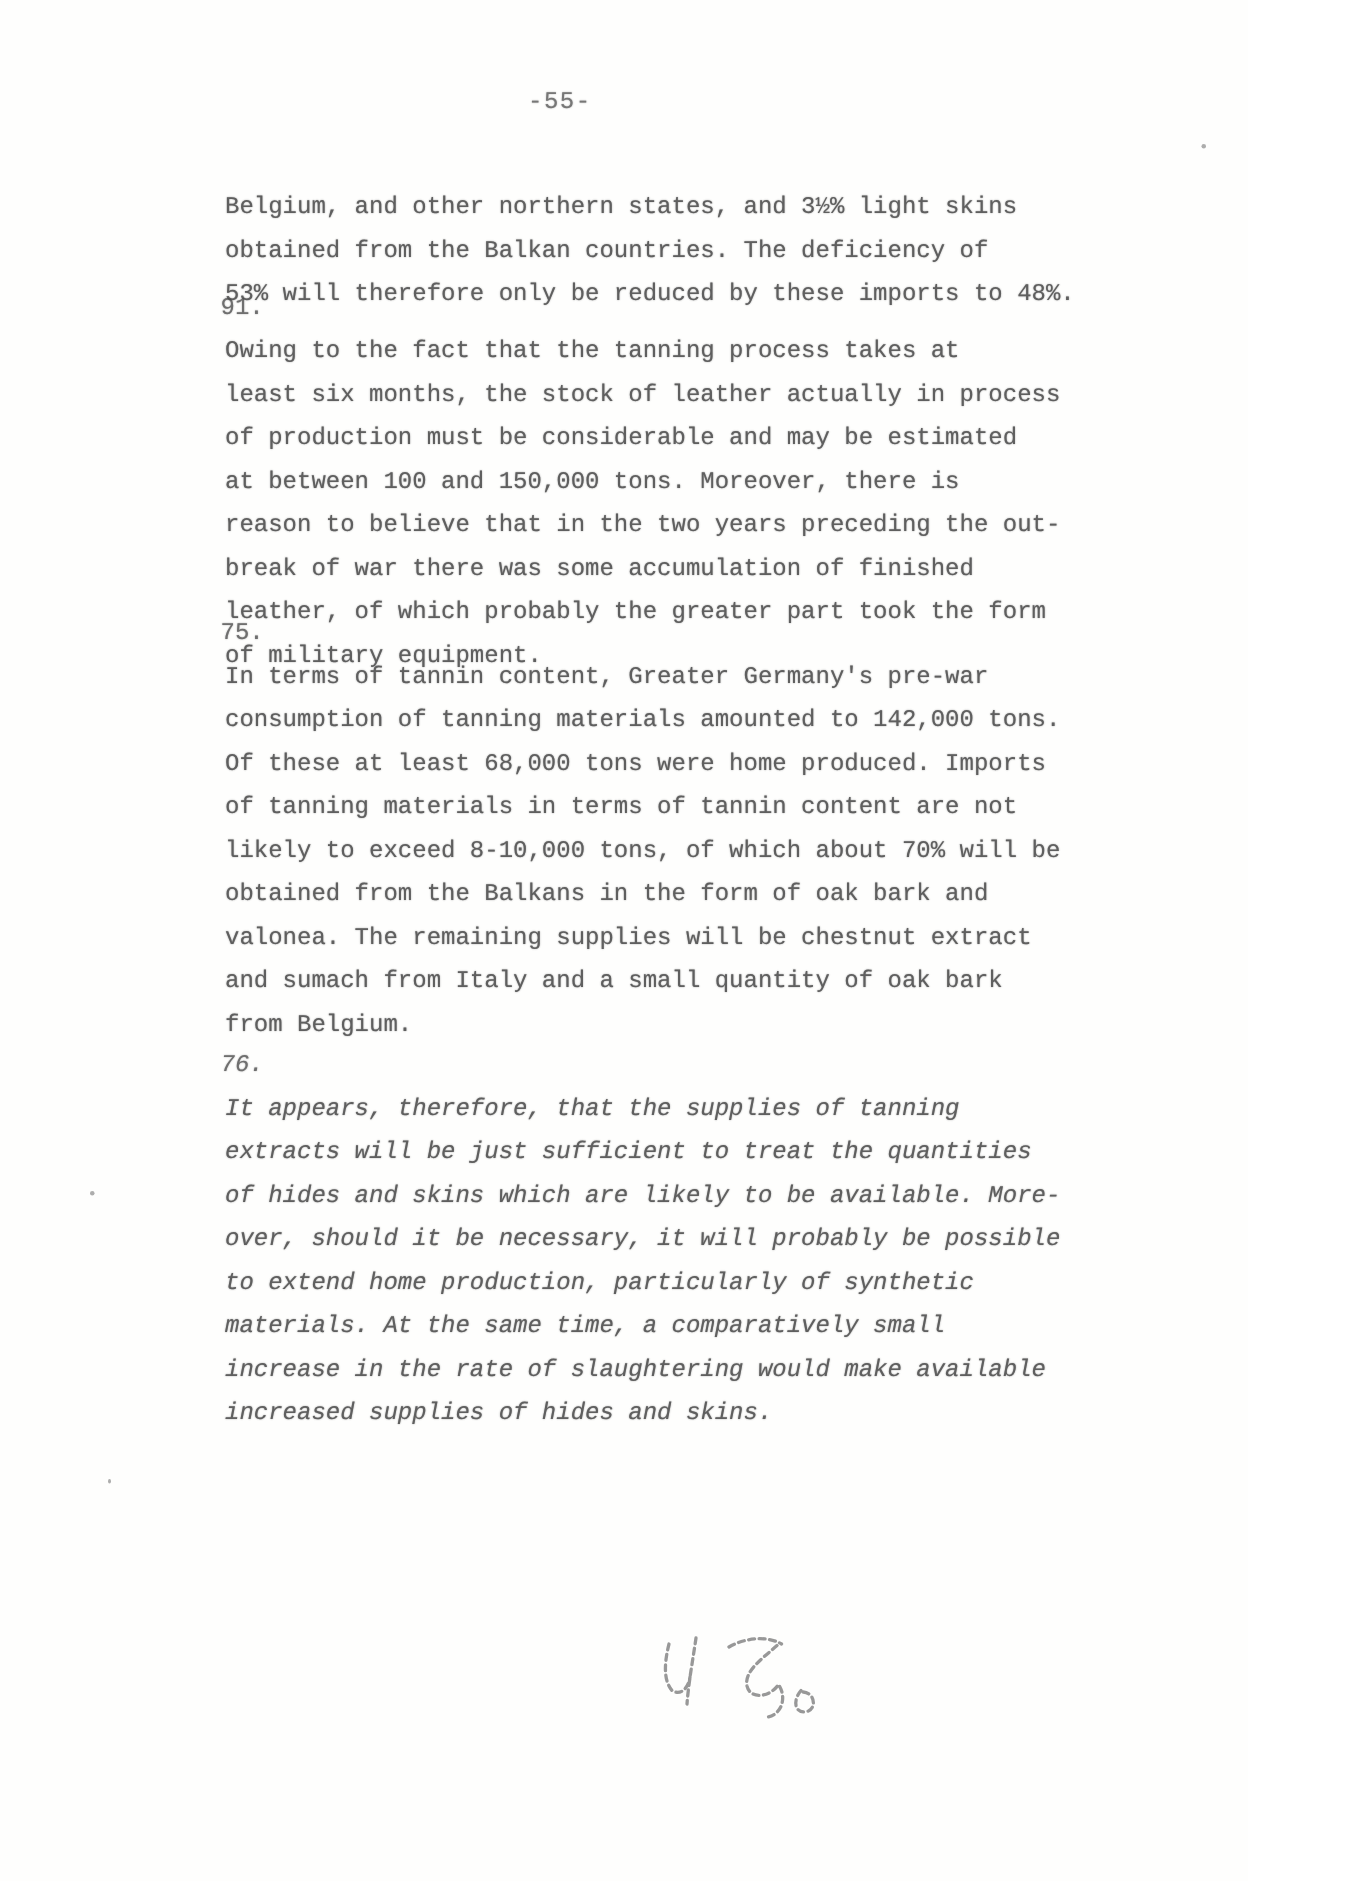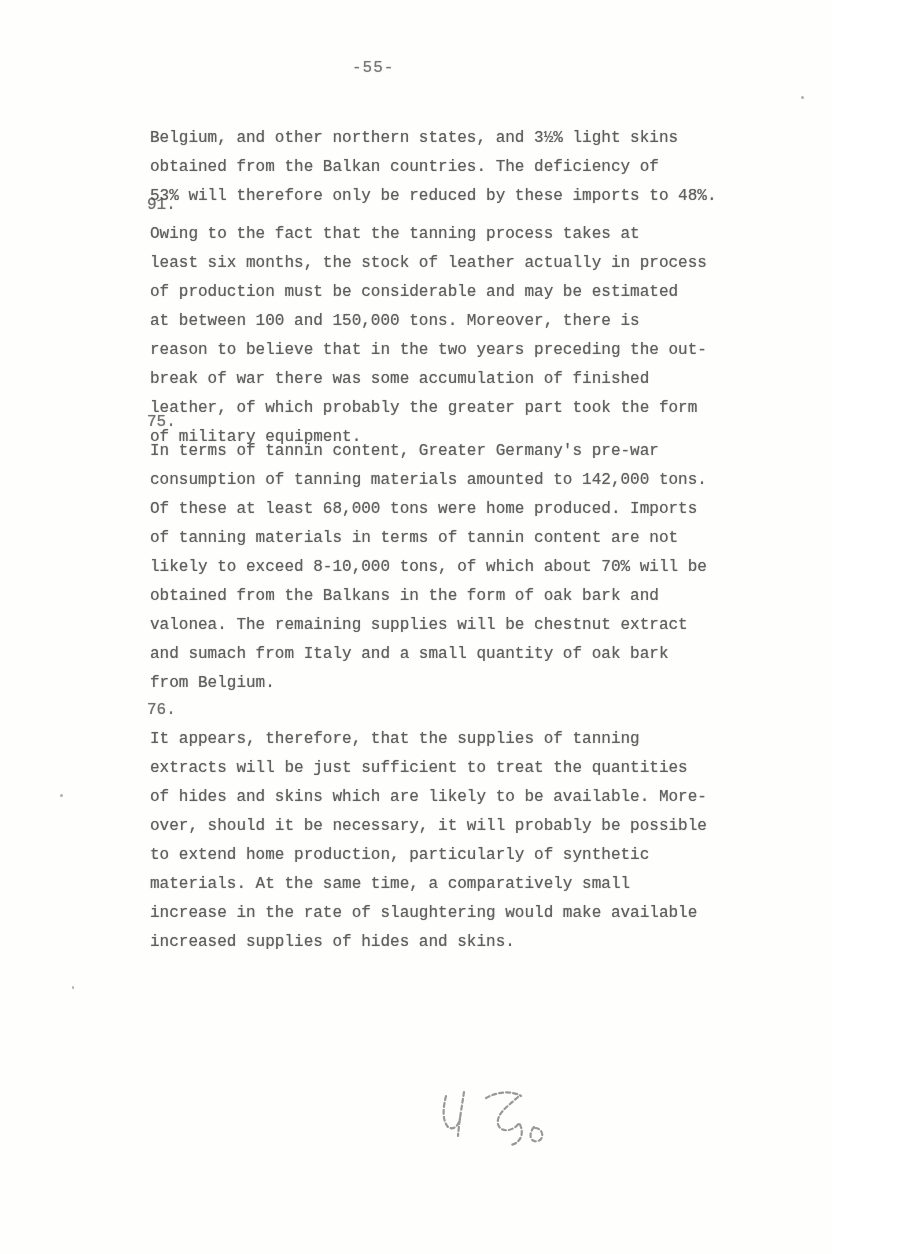--- a/index.html
+++ b/index.html
@@ -42,21 +42,21 @@
     position: absolute;
     left: -73px;
     top: 0;
     white-space: nowrap;
     opacity: 0.9;
   }
   .indent-first { text-indent: 70px; }
   .p-intro { top: 95px;  }
   .p-74    { top: 191px; }
   .p-75    { top: 408px; }
-  .p-76    { top: 696px; }
+  .p-76    { top: 696px; font-style: italic; }
   .p-77    { top: 948px; }
   .handwriting {
     position: absolute;
     left: 428px;
     top: 1082px;
     width: 150px;
     height: 80px;
   }
   .speck {
     position: absolute;

